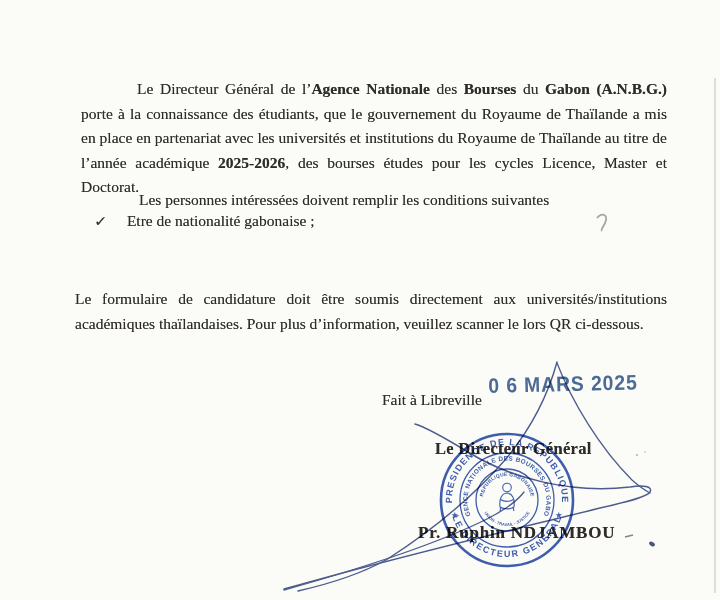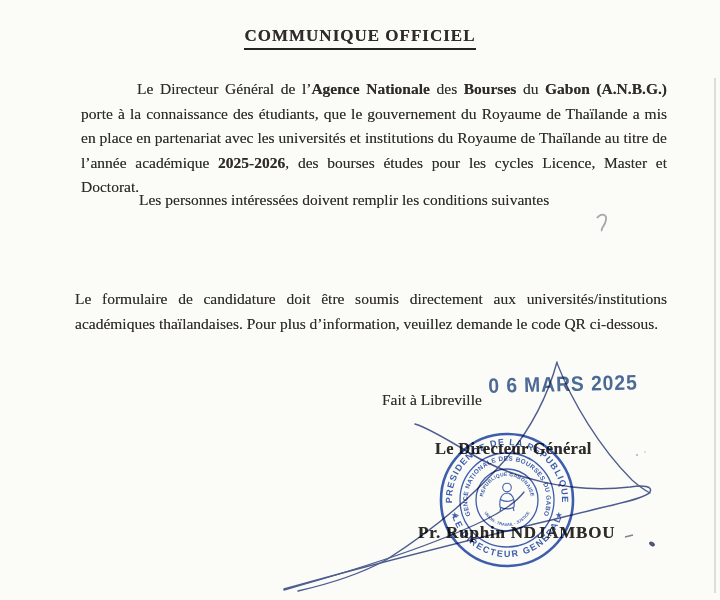--- a/index.html
+++ b/index.html
@@ -58,30 +58,31 @@
   }
   .seal text{font-family:"Liberation Sans","DejaVu Sans",sans-serif;font-weight:700;fill:#2a4da8;}
   .sig-overlay{position:absolute;top:0;left:0;width:720px;height:600px;z-index:5;mix-blend-mode:multiply;pointer-events:none;}
   .scan-line{position:absolute;top:78px;left:714px;width:2px;height:515px;background:#dcdcd8;}
 </style>
 </head>
 <body>
 
 <div class="page">
 
-  <div class="doc-title">
-    <span>COMMUNIQUE OFFICIEL</span>
-  </div>
 
   <p class="p intro"><span>Le Directeur Général de l’</span><b>Agence Nationale</b><span> des </span><b>Bourses</b><span> du </span><b>Gabon (A.N.B.G.)</b><span> porte à la connaissance des étudiants, que le gouvernement du Royaume de Thaïlande a mis en place en partenariat avec les universités et institutions du Royaume de Thaïlande au titre de l’année académique </span><b>2025-2026</b><span>, des bourses études pour les cycles Licence, Master et Doctorat.</span></p>
 
   <p class="p cond-intro">Les personnes intéressées doivent remplir les conditions suivantes</p>
 
+  <div class="cond cond1">
+    <span class="check">✓</span>
+    <span>Etre de nationalité gabonaise ;</span>
+  </div>
 
-  <p class="p outro">Le formulaire de candidature doit être soumis directement aux universités/institutions académiques thaïlandaises. Pour plus d’information, veuillez demande le code QR ci-dessous.</p>
+  <p class="p outro">Le formulaire de candidature doit être soumis directement aux universités/institutions académiques thaïlandaises. Pour plus d’information, veuillez scanner le lors QR ci-dessous.</p>
 
   <div class="fait">Fait à Libreville</div>
 
   <div class="date-stamp">0 6 MARS 2025</div>
 
   <div class="dir-title">Le Directeur Général</div>
 
   <svg class="seal" viewBox="0 0 140 140">
     <defs>
       <path id="arcOuterTop" d="M 15,70 A 55,55 0 1 1 125,70" fill="none"></path>

